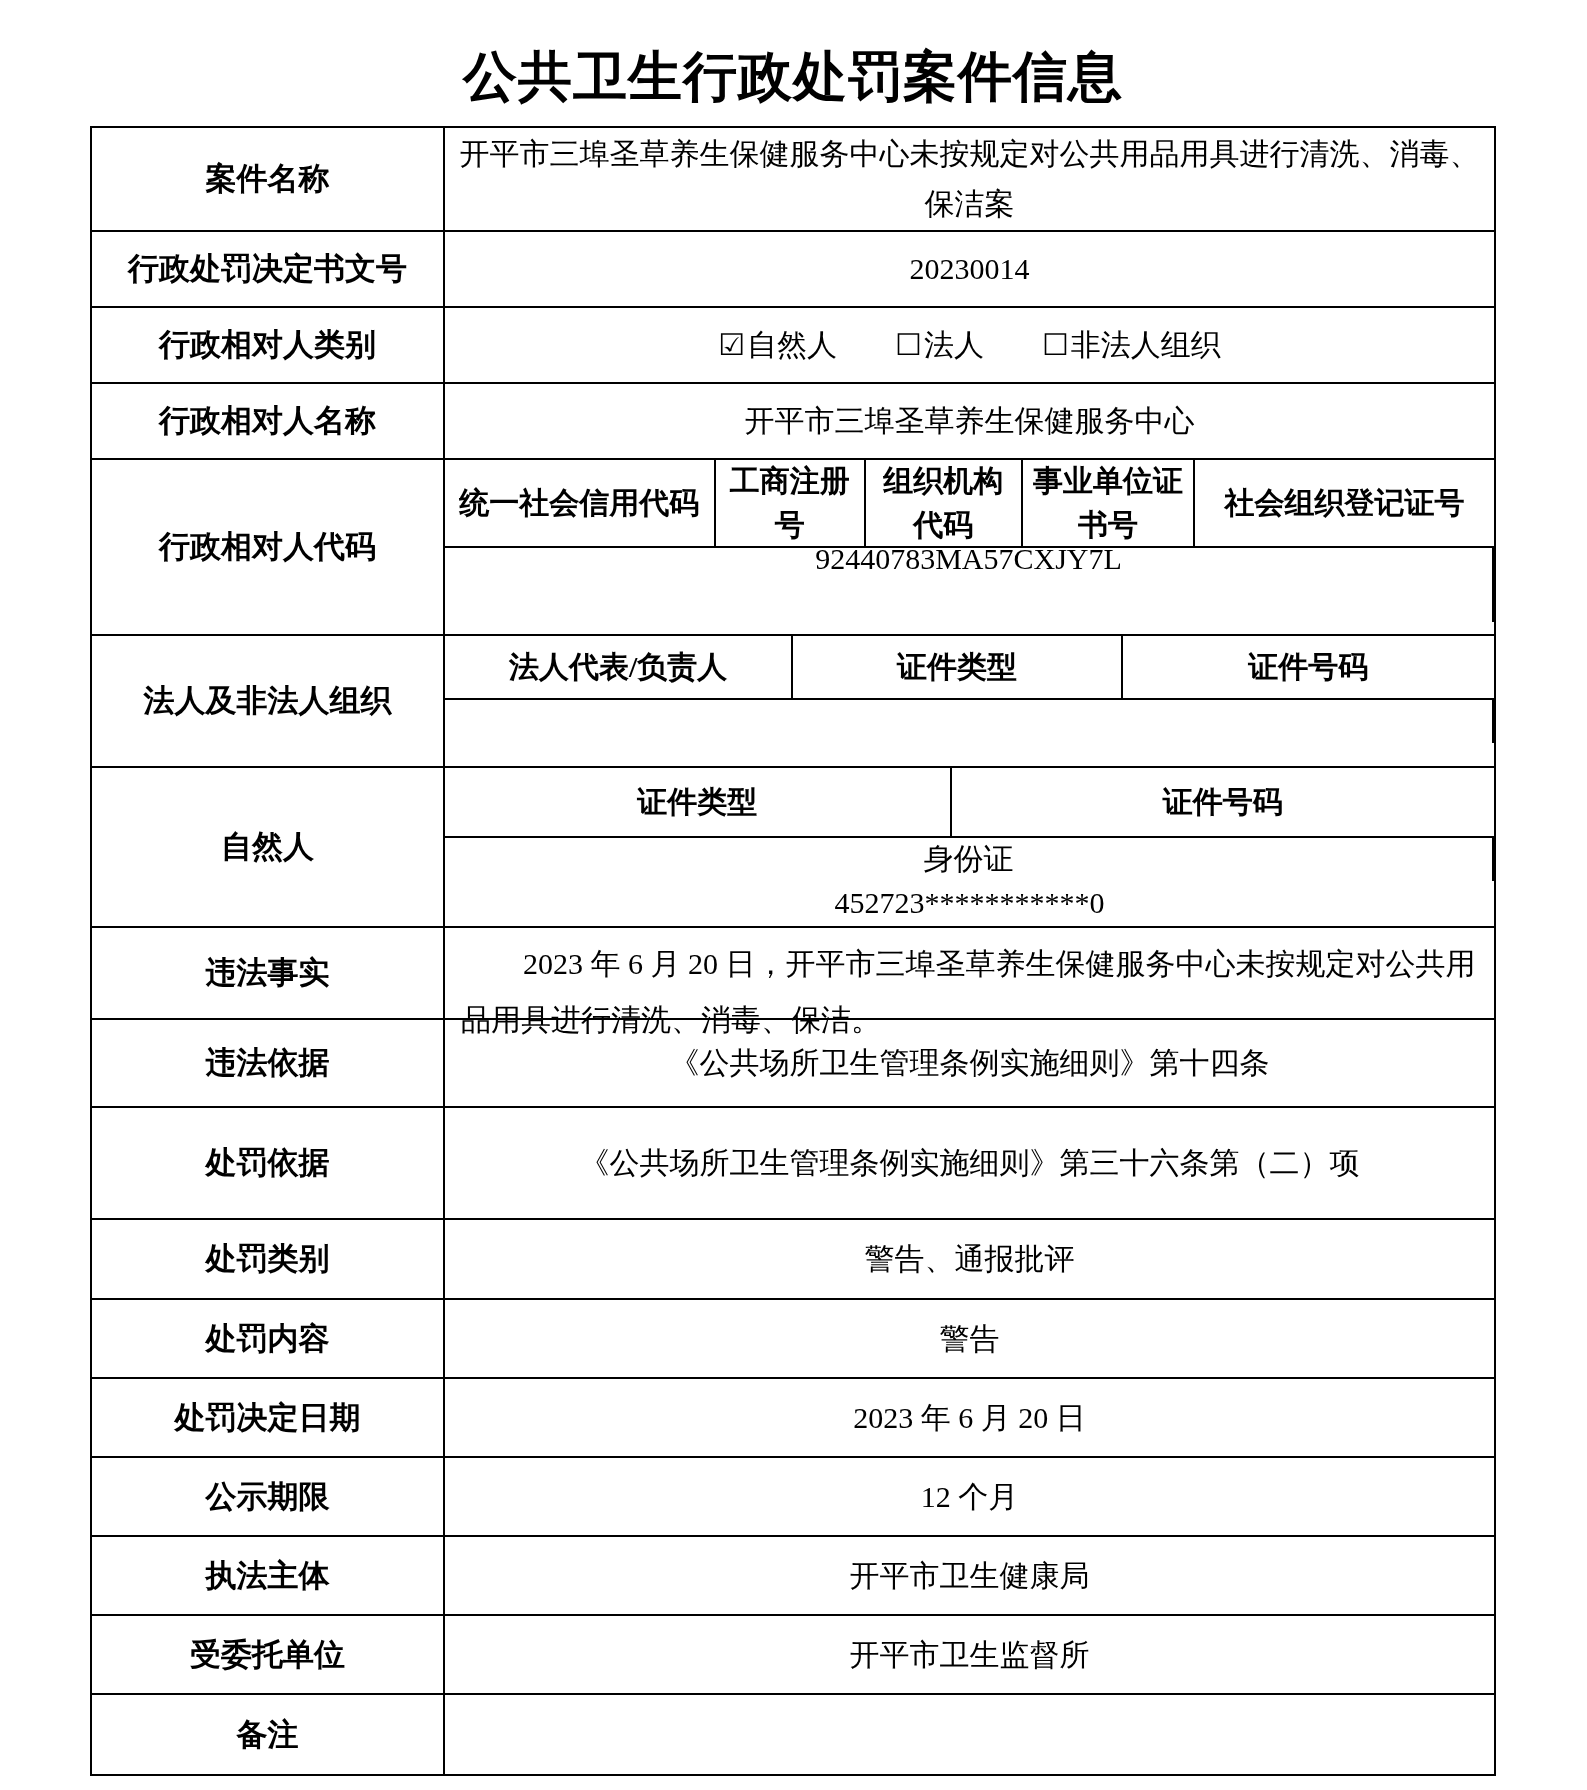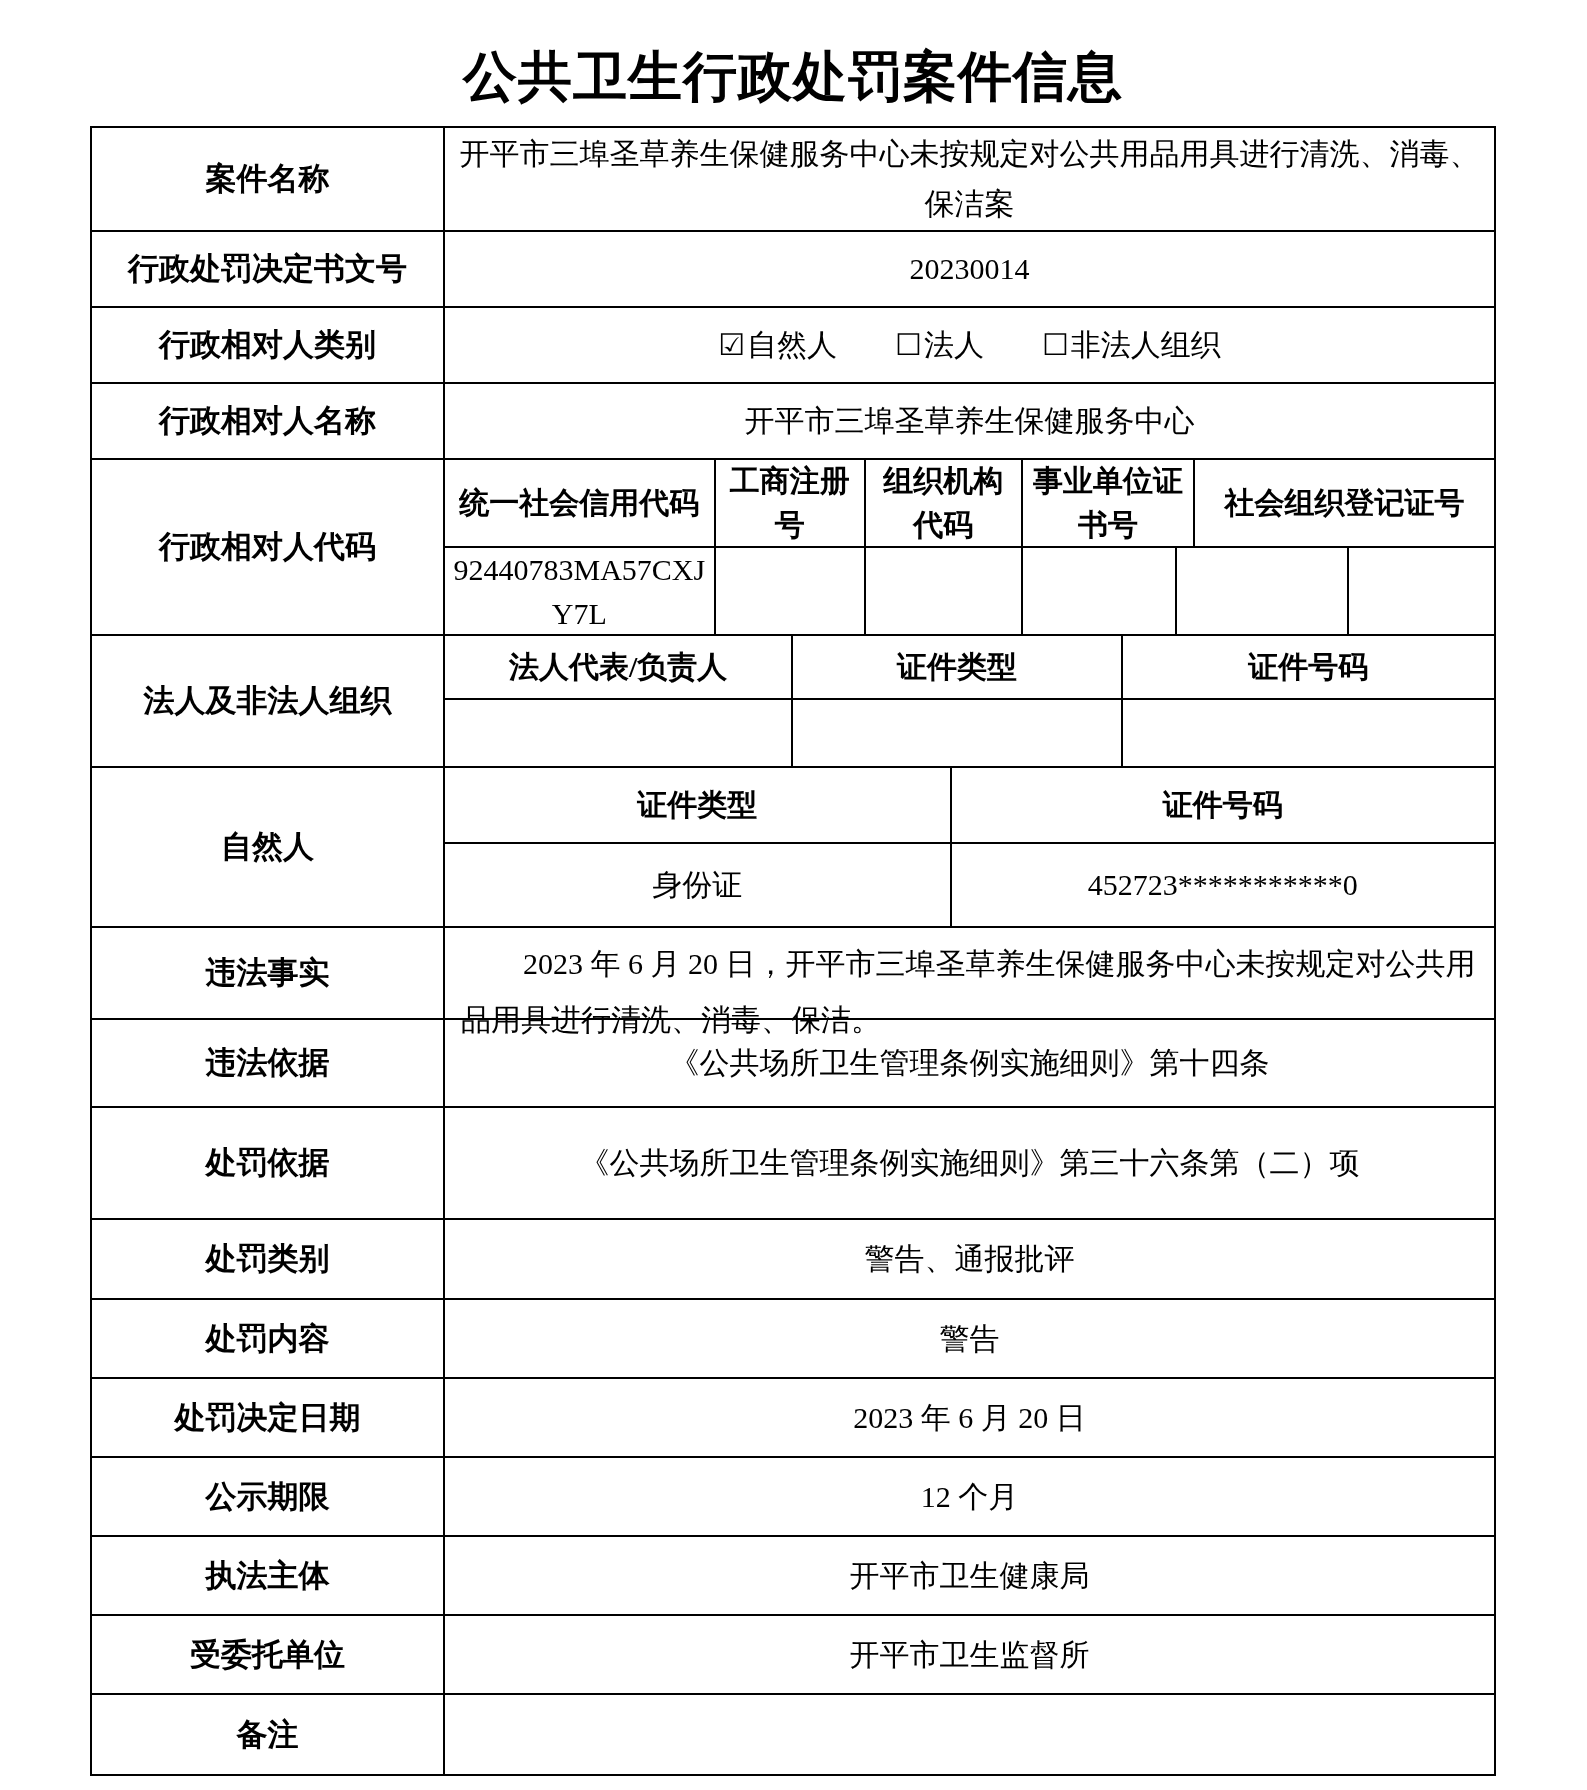--- a/index.html
+++ b/index.html
@@ -63,21 +63,21 @@
   .subgrid {
     flex: 1;
     display: flex;
     flex-direction: column;
   }
   .subrow {
     display: flex;
     border-bottom: 2px solid #000;
     box-sizing: border-box;
   }
-  .subrow:last-child { border-bottom: none; }
+  .subrow:last-child { border-bottom: none; flex-direction: column; }
   .subrow .cell {
     border-right: 2px solid #000;
     font-size: 30px;
     padding: 0 8px;
     line-height: 44px;
   }
   .subrow .cell:last-child { border-right: none; }
   .subrow.header .cell { font-weight: bold; }
   .code-cell {
     word-break: break-all;

